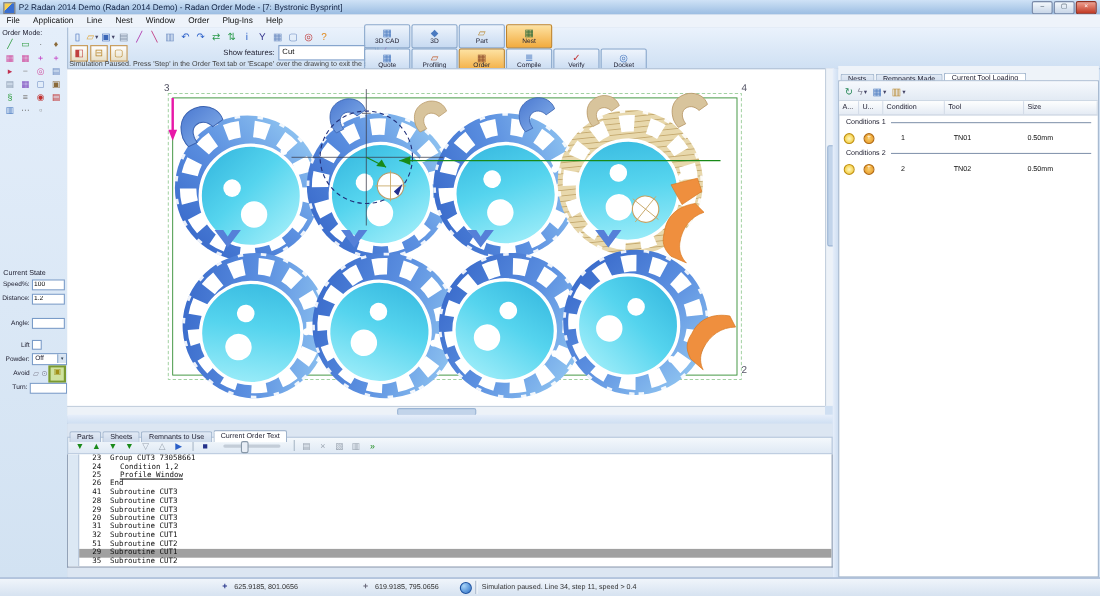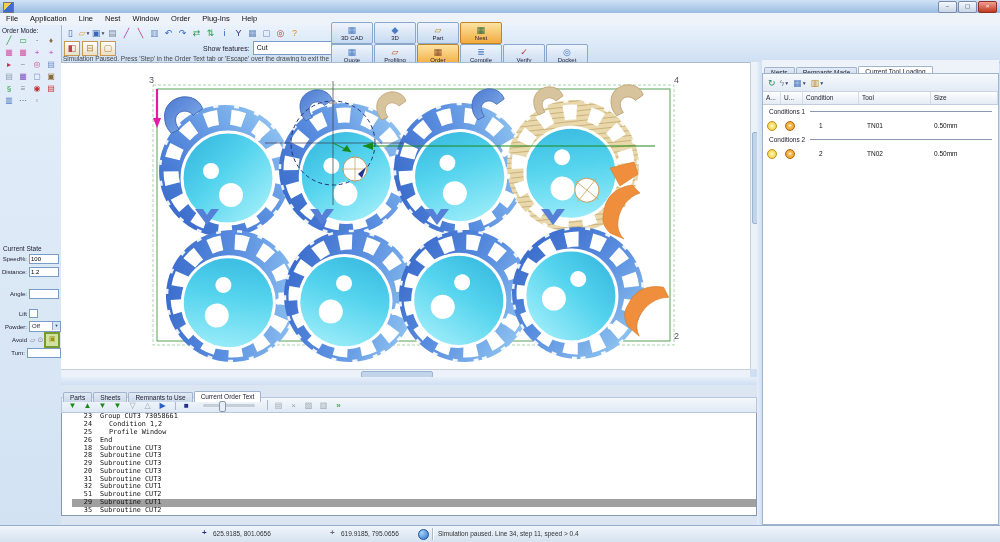--- a/index.html
+++ b/index.html
@@ -61,21 +61,21 @@
     background:linear-gradient(#e2eaf5,#ccd9ea);margin-right:1px;color:#223;position:relative;top:1px;}
   .tab.active{background:#fff;top:0;padding-bottom:2px;}
   
   .bpanel{position:absolute;left:61px;top:385px;width:696px;height:140px;background:#dce6f2;}
   .bp-tabs{height:12px;padding-left:2px;}
   .bp-toolbar{height:14px;background:linear-gradient(#f4f8fc,#dfe9f4);border:1px solid #b8c8dc;display:flex;align-items:center;padding-left:4px;}
   .btico{width:13px;font-size:8px;text-align:center;margin-right:2px;}
   .btsep{width:1px;height:10px;background:#aab8c8;margin:0 4px;}
   .slider{width:52px;height:3px;background:#c4cdd8;border-radius:2px;position:relative;margin:0 8px;}
   .slider .sthumb{position:absolute;left:16px;top:-3px;width:5px;height:9px;background:#e8eef6;border:1px solid #8898a8;border-radius:2px;}
-  .order-list{height:102px;background:#fff;border:1px solid #8898b0;border-top:none;overflow:hidden;display:flex;align-items:center;}
+  .order-list{height:102px;background:#fff;border:1px solid #8898b0;border-top:none;overflow:hidden;display:flex;}
   .gutter{width:9px;background:#dce8f4;border-right:1px solid #b8c8dc;}
   .olwrap{flex:1;}
   .oline{display:flex;height:7.8px;line-height:7.8px;font-family:"DejaVu Sans Mono",monospace;font-size:6.8px;color:#111;}
   .oline .num{width:20px;text-align:right;margin-right:8px;}
   .oline.sel{background:#a0a0a0;}
   
   .rpanel{position:absolute;left:762px;top:60px;width:237px;height:465px;background:#eef3f9;}
   .rp-tabs{height:13px;padding-left:2px;}
   .rp-body{position:absolute;left:0;top:13px;right:0;bottom:0;background:#fff;border:1px solid #a0b4cc;}
   .rp-toolbar{height:17px;background:linear-gradient(#f6f9fd,#e2eaf4);border-bottom:1px solid #c8d4e2;display:flex;align-items:center;padding-left:5px;}
@@ -97,20 +97,21 @@
   .globe{position:absolute;top:3px;width:9px;height:9px;border-radius:50%;background:radial-gradient(circle at 30% 30%,#a8d4f8,#2a70c8);border:1px solid #1a50a0;}
   .sb-sep{position:absolute;top:2px;height:12px;border-left:1px solid #aab8cc;border-right:1px solid #fff;}
 </style>
 </head>
 <body>
 
 <div class="app">
 
   <div class="titlebar">
     <span class="appicon"></span>
+    <span class="titletext">P2 Radan 2014 Demo (Radan 2014 Demo) - Radan Order Mode - [7: Bystronic Bysprint]</span>
     <span class="winbtns">
       <span class="winbtn">–</span>
       <span class="winbtn">▢</span>
       <span class="winbtn close">×</span>
     </span>
   </div>
 
   <div class="menubar" id="menubar"><span class="menu-item">File</span><span class="menu-item">Application</span><span class="menu-item">Line</span><span class="menu-item">Nest</span><span class="menu-item">Window</span><span class="menu-item">Order</span><span class="menu-item">Plug-Ins</span><span class="menu-item">Help</span></div>
 
   <div class="chrome"></div>
@@ -429,28 +430,28 @@
           <div class="oline">
             <span class="num">23</span>
             <span style="padding-left: 0px;">Group CUT3 73058661</span>
           </div>
           <div class="oline">
             <span class="num">24</span>
             <span style="padding-left: 9px;">Condition 1,2</span>
           </div>
           <div class="oline">
             <span class="num">25</span>
-            <span style="padding-left: 9px;">Profile Window</span>
+            <span style="padding-left: 9px; text-decoration: underline;">Profile Window</span>
           </div>
           <div class="oline">
             <span class="num">26</span>
             <span style="padding-left: 0px;">End</span>
           </div>
           <div class="oline">
-            <span class="num">18</span>
+            <span class="num">41</span>
             <span style="padding-left: 0px;">Subroutine CUT3</span>
           </div>
           <div class="oline">
             <span class="num">28</span>
             <span style="padding-left: 0px;">Subroutine CUT3</span>
           </div>
           <div class="oline">
             <span class="num">29</span>
             <span style="padding-left: 0px;">Subroutine CUT3</span>
           </div>

